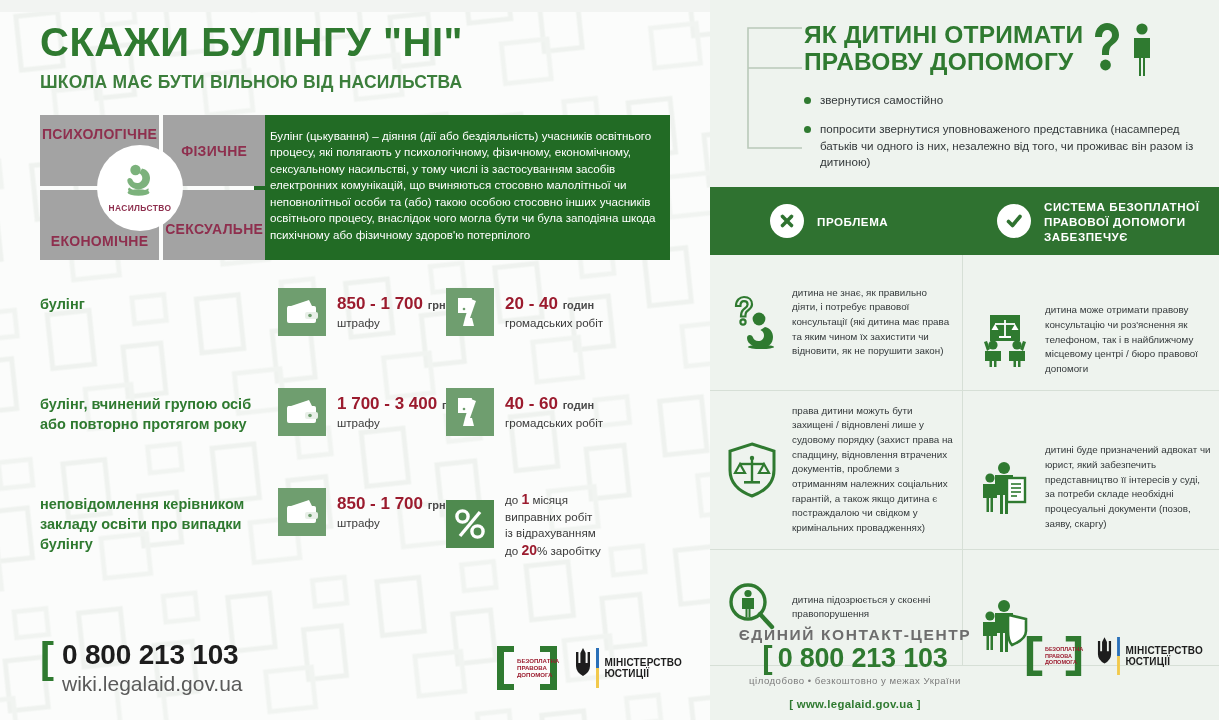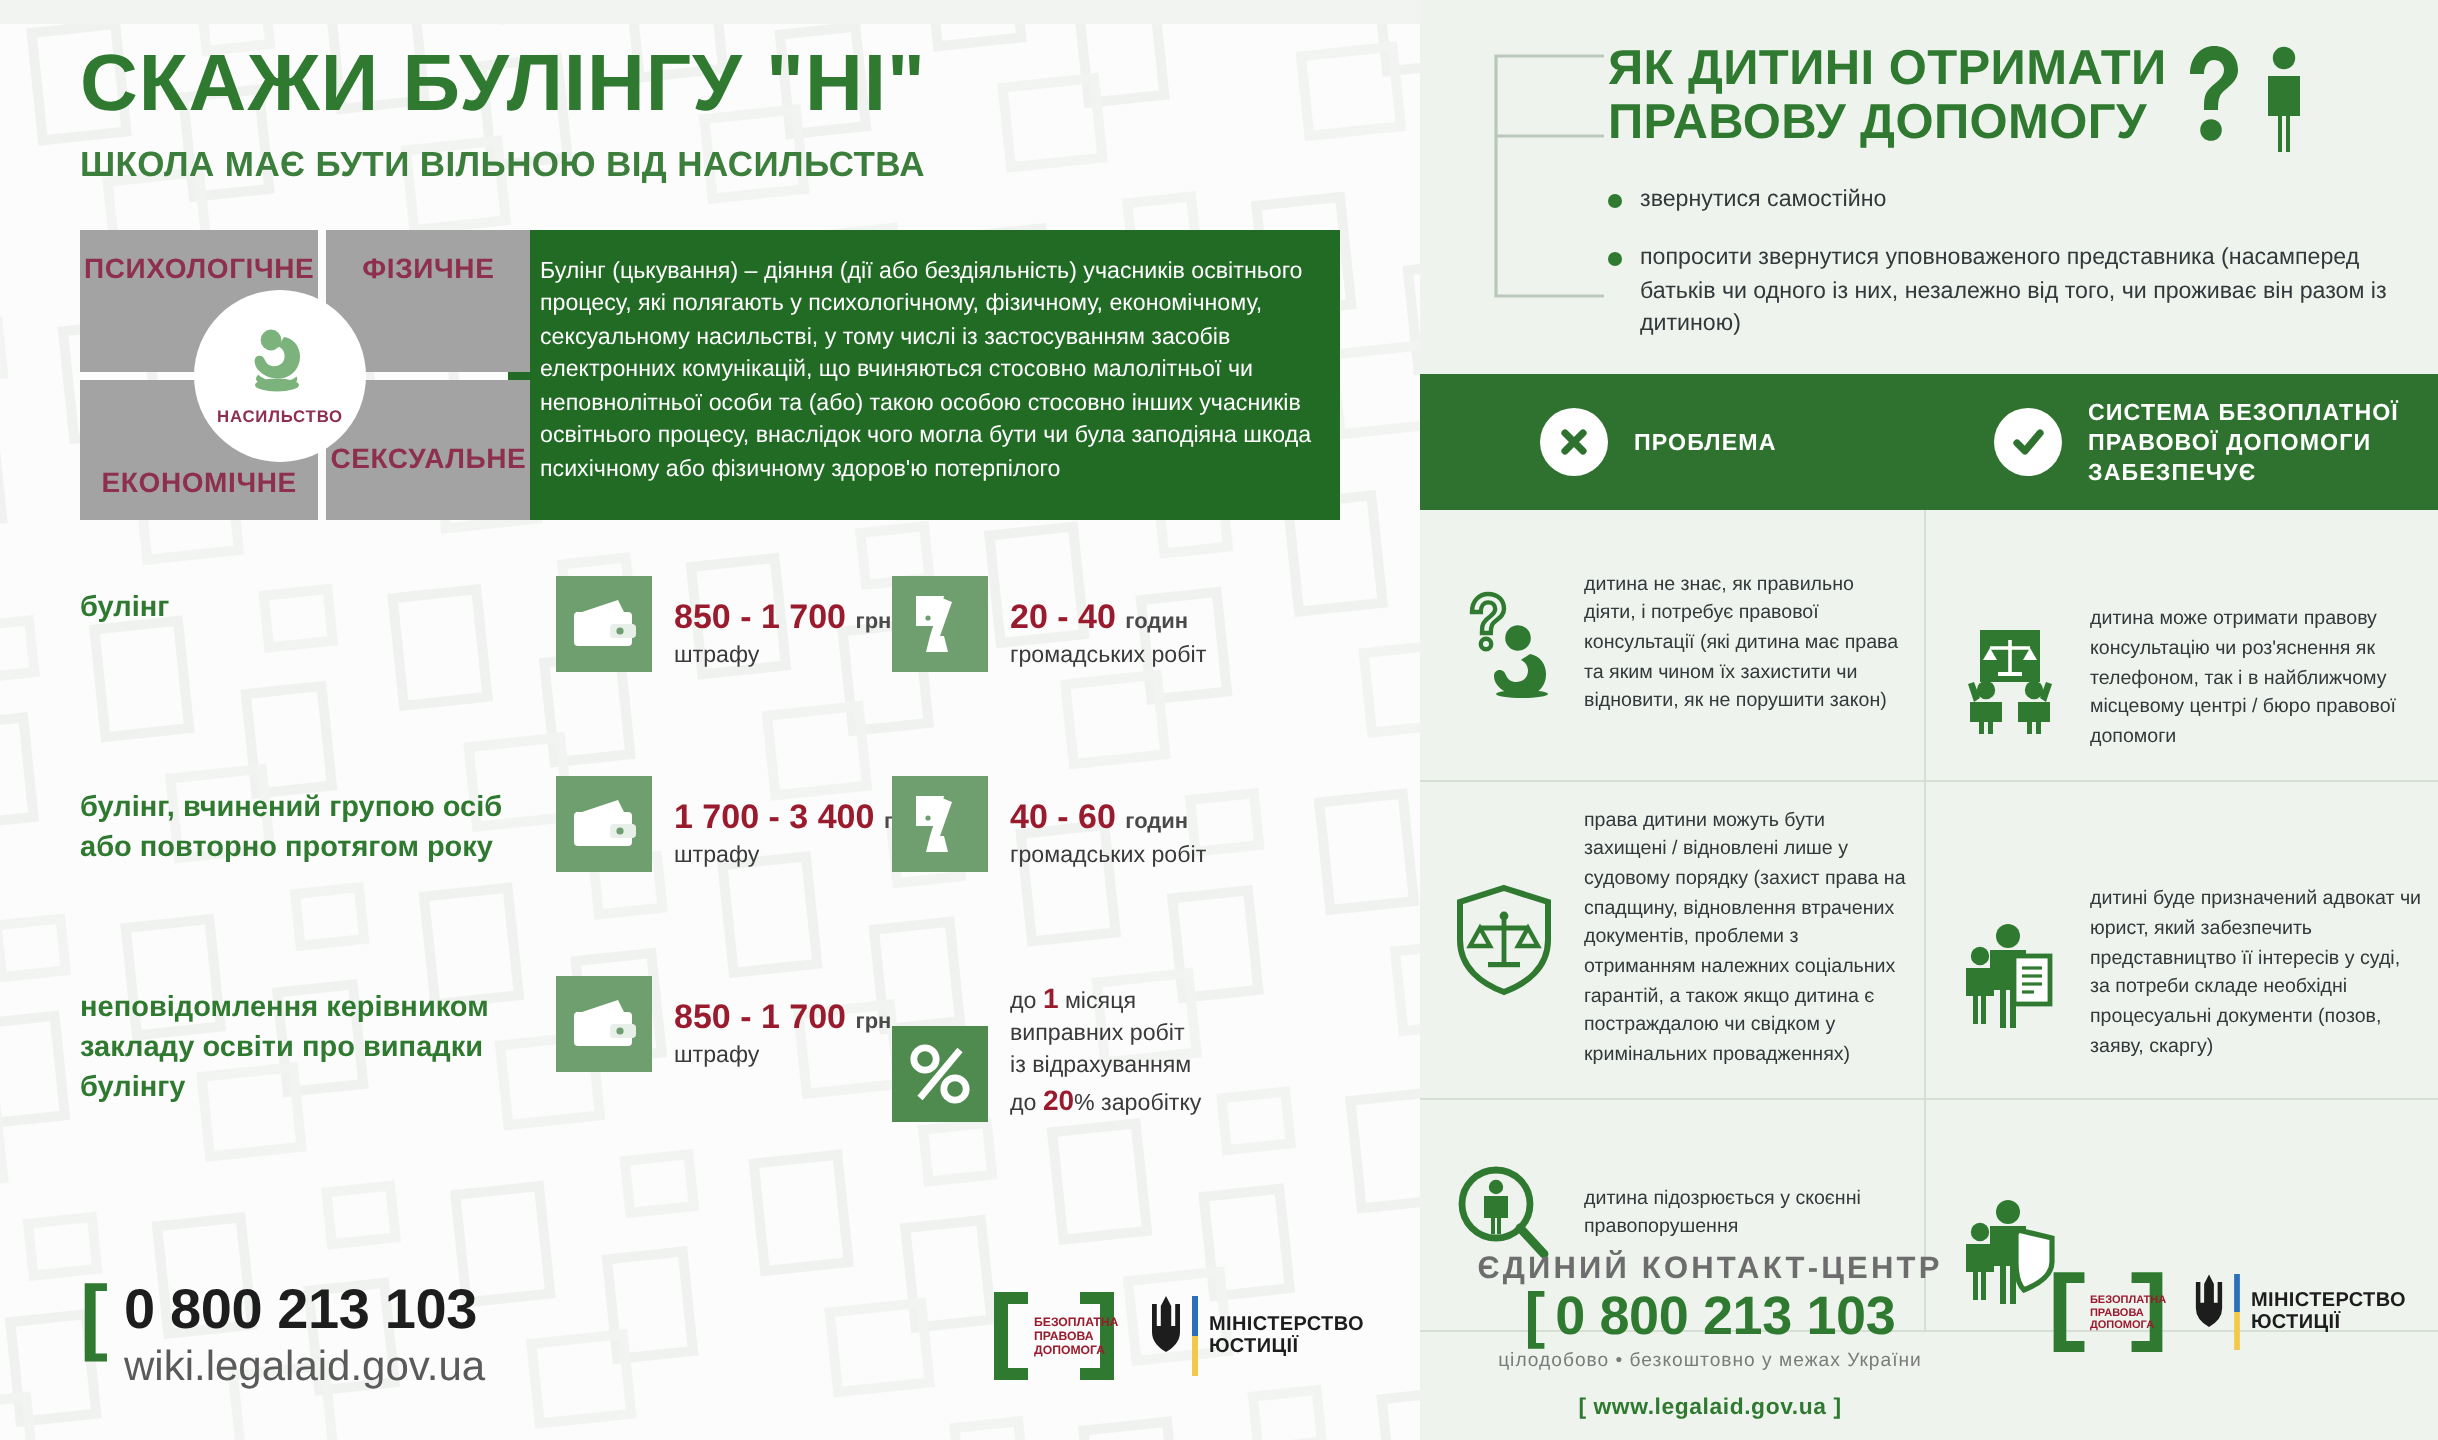--- a/index.html
+++ b/index.html
@@ -62,21 +62,21 @@
     align-items: center;
     justify-content: center;
     font-size: 14px;
     font-weight: bold;
     color: #8e2f4e;
     letter-spacing: 0.3px;
     text-align: center;
     padding: 0 2px;
   }
   .quad.q1 { align-items: flex-start; padding-top: 11px; }
-  .quad.q2 { align-items: flex-start; padding-top: 11px; text-align: right; }
+  .quad.q2 { align-items: flex-start; padding-top: 28px; text-align: right; }
   .quad.q3 { align-items: flex-end;   padding-bottom: 11px; }
   .quad.q4 { align-items: flex-end;   padding-bottom: 23px; }
 
   #center-circle {
     position: absolute;
     left: 50%; top: 50%;
     transform: translate(-50%, -50%);
     width: 86px; height: 86px;
     border-radius: 50%;
     background: #ffffff;
@@ -110,21 +110,21 @@
   }
   .penalty-row + .penalty-row { margin-top: 12px; }
   .pen-label {
     width: 238px;
     color: #2f7a30;
     font-size: 14.5px;
     font-weight: bold;
     line-height: 1.38;
     padding-top: 6px;
   }
-  .pen-item { display: flex; align-items: flex-end; gap: 11px; width: 168px; }
+  .pen-item { display: flex; align-items: center; gap: 11px; width: 168px; }
   .pen-icon {
     width: 48px; height: 48px;
     background: #6f9e6f;
     flex: 0 0 48px;
     display: flex; align-items: center; justify-content: center;
   }
   .pen-icon.pct { background: #4f8a4f; }
   .pen-text { padding-top: 1px; }
   .pen-amount {
     color: #9b1b2e;

